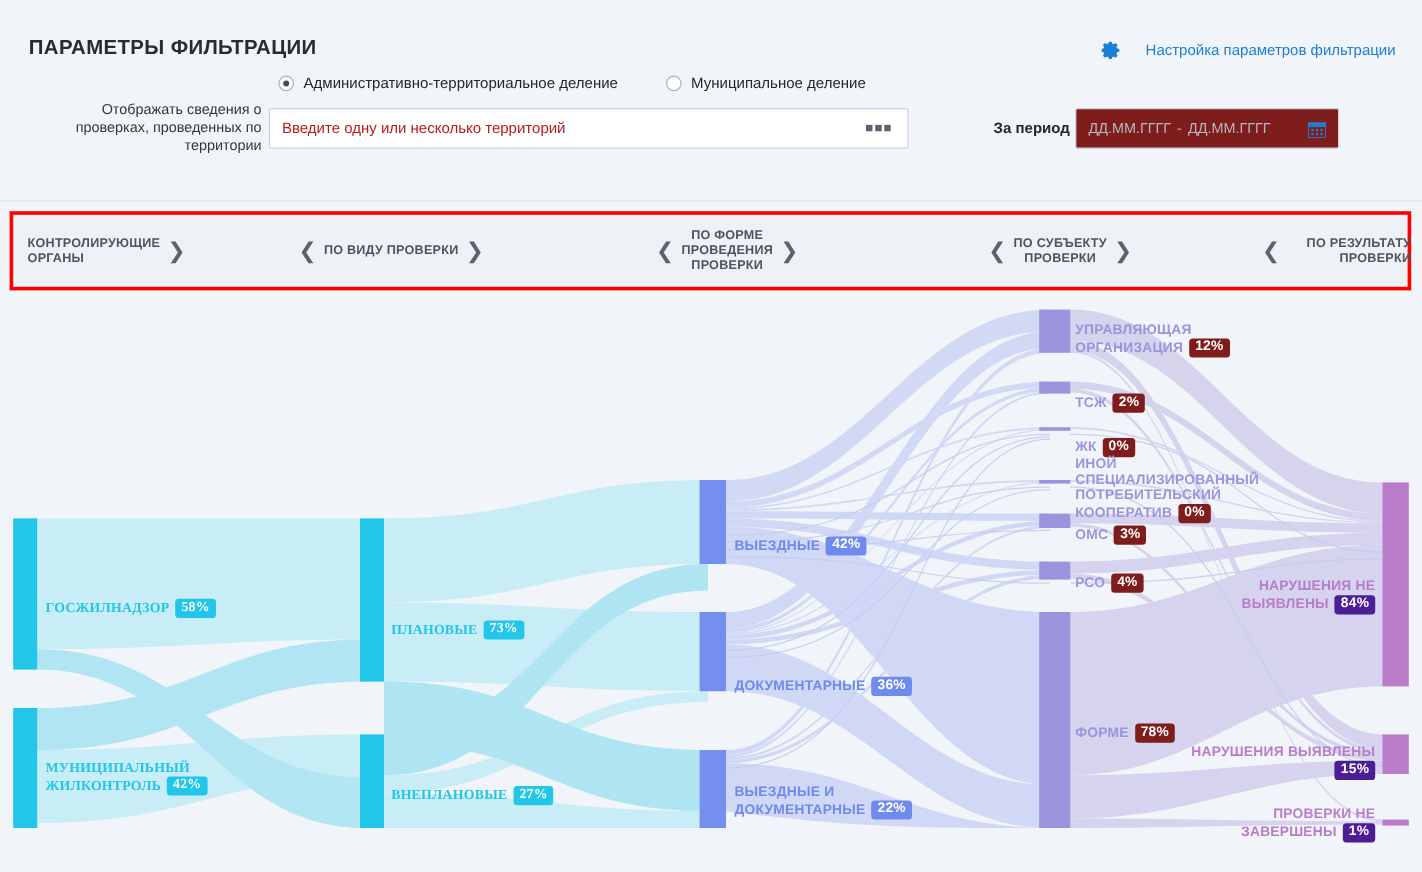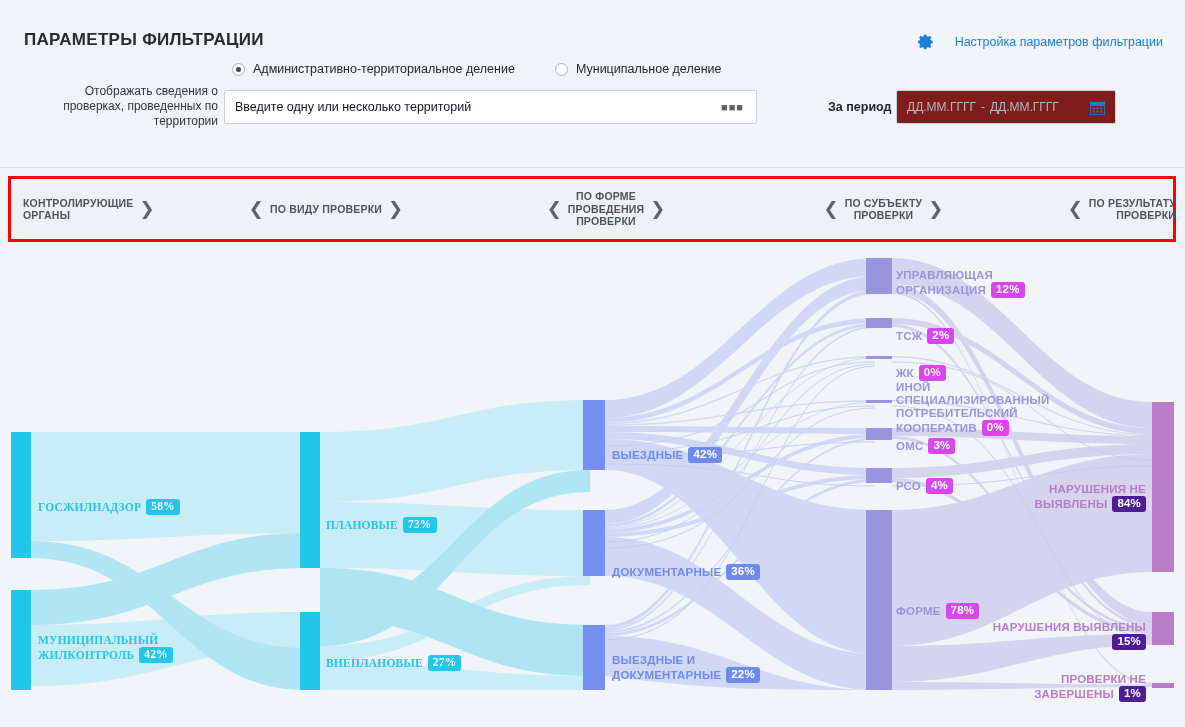--- a/index.html
+++ b/index.html
@@ -44,21 +44,21 @@
 
   .terr-label{
     position:absolute;left:30px;top:84px;width:188px;
     text-align:right;font-size:12px;color:#33363b;line-height:15px;
   }
   .terr-input{
     position:absolute;left:224px;top:90px;width:533px;height:34px;
     background:#fff;border:1px solid #ccd3de;border-radius:2px;
     box-sizing:border-box;display:flex;align-items:center;
   }
-  .terr-input .ph{flex:1;padding-left:10px;font-size:12.5px;color:#0f172a;}
+  .terr-input .ph{flex:1;padding-left:10px;font-size:12.5px;color:#b91c1c;}
   .dots-icon{margin-right:12px;color:#5b6270;letter-spacing:1px;font-size:11px;font-weight:bold;}
 
   .period-label{position:absolute;left:828px;top:100px;font-size:12.5px;color:#26272b;font-weight:bold;}
   .period-input{
     position:absolute;left:896px;top:90px;width:220px;height:34px;
     background:#7f1d1d;border:1px solid #ccd3de;border-radius:2px;
     box-sizing:border-box;display:flex;align-items:center;
   }
   .period-input .dval{padding-left:10px;font-size:12px;color:#b2b8c4;}
   .period-input .dsep{padding:0 5px;font-size:12px;color:#b2b8c4;}
@@ -79,41 +79,41 @@
     white-space:pre-line;
   }
   .chev{font-size:18px;color:#5d636d;line-height:1;font-weight:bold;}
   .st1{left:12px;width:150px;justify-content:flex-start;}
   .st2{left:230px;width:170px;}
   .st3{left:515px;width:160px;}
   .st4{left:795px;width:155px;}
   .st5{left:1025px;width:140px;justify-content:flex-end;padding-right:6px;}
   .st1 .stage-txt{text-align:left;}
   .st2 .stage-txt,.st3 .stage-txt,.st4 .stage-txt{text-align:center;}
-  .st5 .stage-txt{text-align:right;}
+  .st5 .stage-txt{text-align:right;margin-left:16px;}
 
   
   .sankey{position:absolute;left:0;top:246px;width:1185px;height:481px;background:#f1f4f8;}
   .sankey svg{display:block;}
 
   .nlabel{
     position:absolute;font-size:11.5px;font-weight:bold;
     line-height:13px;letter-spacing:.2px;white-space:pre-line;
   }
   .nlabel .pct{
     display:inline-block;color:#fff;border-radius:3px;
     padding:1px 5px 2px 5px;font-size:11.5px;font-weight:bold;
     margin-left:5px;vertical-align:1px;
   }
   .c1{color:#22c6e8;font-family:Liberation Serif, serif;}
   .c1 .pct{background:#22c6e8;}
   .c2{color:#6d8aec;}
   .c2 .pct{background:#6d8aec;}
   .c3{color:#9a94dd;}
-  .c3 .pct{background:#d946ef;}
+  .c3 .pct{background:#7f1d1d;}
   .c4{color:#b87cc9;}
   .c4 .pct{background:#4c1d95;}
   .right{text-align:right;}
 </style>
 </head>
 <body>
 
 <div class="page">
 
   <div class="filter-panel">

